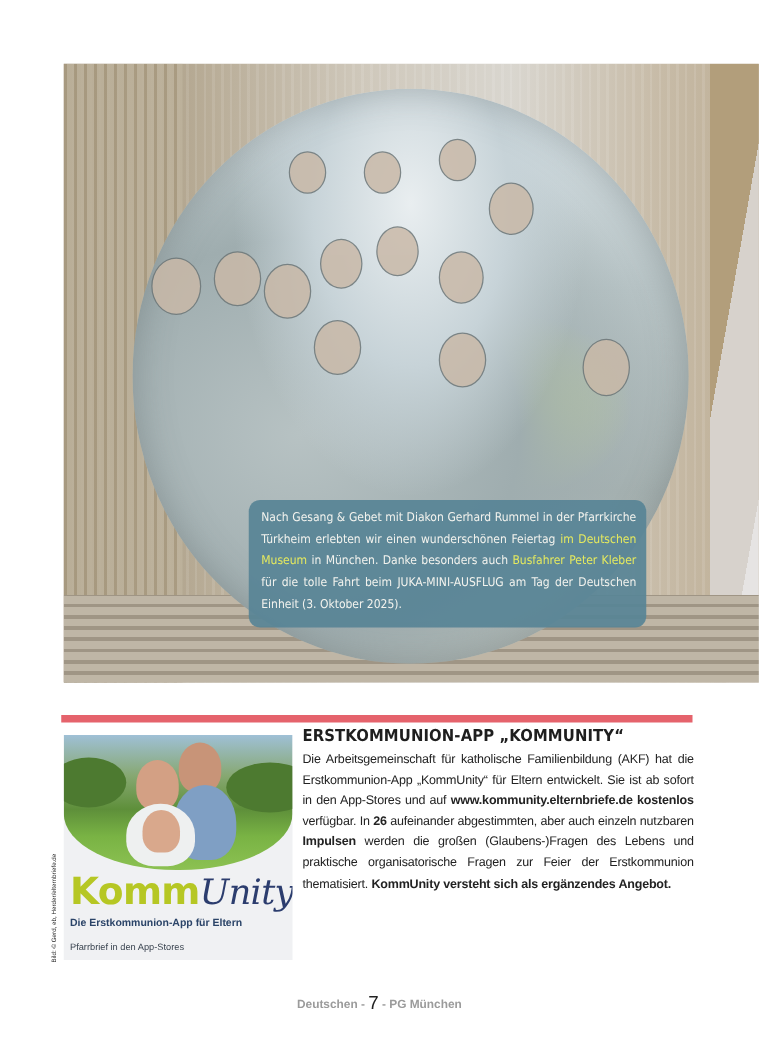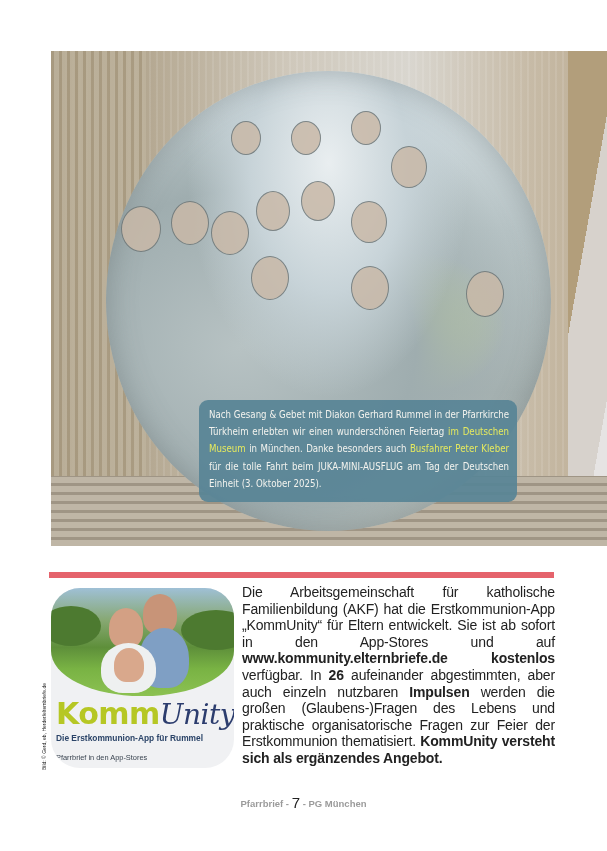--- a/index.html
+++ b/index.html
@@ -36,21 +36,21 @@
       color:#f3f3ee; font-family:"DejaVu Sans", sans-serif; font-size:9.6px; line-height:17.2px;
       text-align:justify; letter-spacing:0px; font-stretch:condensed;
       transform-origin:left top;
     }
     .caption .hl { color:#e6ea5e; }
 
     
     .divider { position:absolute; left:49px; top:572px; width:505px; height:6px; background:#e5636c; }
 
     
-    .app-ad { position:absolute; left:51px; top:588px; width:183px; height:180px; background:#f0f1f3; overflow:hidden;border-radius:29px; }
+    .app-ad { position:absolute; left:51px; top:588px; width:183px; height:180px; background:#f0f1f3; overflow:hidden; }
     .app-ad .scene {
       position:absolute; left:0; top:0; width:183px; height:108px; overflow:hidden;
       border-bottom-left-radius:90px 45px; border-bottom-right-radius:90px 45px;
       background: linear-gradient(180deg, #9fc0d6 0%, #87a872 30%, #5e8f3a 55%, #79b344 75%, #8cc152 100%);
     }
     .app-ad .tree { position:absolute; border-radius:50%; background:#4d7a30; }
     .app-ad .person { position:absolute; border-radius:50% 50% 40% 40%; }
     .app-ad .logo { position:absolute; left:5px; top:111px; font-family:"DejaVu Sans", sans-serif; font-weight:bold; font-size:30px; line-height:30px; letter-spacing:-0.5px; }
     .app-ad .logo .k { color:#b6c724; }
     .app-ad .logo .u { color:#2c3d6e; font-family:"DejaVu Serif", serif; font-style:italic; font-weight:normal; font-size:28px; }
@@ -62,21 +62,21 @@
       font-size:5px; color:#222; white-space:nowrap; width:100px;
     }
 
     
     .article { position:absolute; left:242px; top:582px; width:313px; }
     .article h2 {
       margin:0; font-size:13.2px; line-height:16px; font-weight:bold; color:#1e1e1e; letter-spacing:0.1px;
       font-family:"DejaVu Sans", sans-serif; font-stretch:condensed;
     }
     .article p {
-      margin:2px 0 0 0; font-size:14px; line-height:16.6px; color:#222;
+      margin:2px 0 0 0; font-size:10px; line-height:16.6px; color:#222;
       text-align:justify; font-family:"Liberation Sans", sans-serif; letter-spacing:-0.15px;
     }
     .article b { font-weight:bold; }
 
     
     .footer { position:absolute; left:0; width:607px; top:794px; text-align:center; font-size:9.5px; color:#9b9b9b; font-weight:bold; }
     .footer .num { font-size:15px; color:#222; font-weight:normal; vertical-align:-1px; }
   </style>
 </head>
 <body>
@@ -112,24 +112,25 @@
   <div class="scene">
     <div class="tree" style="left:-10px;top:18px;width:60px;height:40px;"></div>
     <div class="tree" style="left:130px;top:22px;width:70px;height:40px;"></div>
     <div class="person" style="left:92px;top:6px;width:34px;height:40px;background:#c89478;"></div>
     <div class="person" style="left:88px;top:40px;width:50px;height:60px;background:#7f9fc4;"></div>
     <div class="person" style="left:58px;top:20px;width:34px;height:40px;background:#d3a084;"></div>
     <div class="person" style="left:50px;top:55px;width:55px;height:50px;background:#eef0f0;"></div>
     <div class="person" style="left:63px;top:60px;width:30px;height:34px;background:#d9a88c;"></div>
   </div>
   <div class="logo"><span class="k">Komm</span><span class="u">Unity</span></div>
-  <div class="tagline">Die Erstkommunion-App für Rummel</div>
+  <div class="tagline">Die Erstkommunion-App für Eltern</div>
   <div class="stores">Pfarrbrief in den App-Stores</div>
 </div>
 <div class="credit">Bild: © Gerd, eb, Herder/elternbriefe.de</div>
 
 <div class="article">
+  <h2>ERSTKOMMUNION-APP „KOMMUNITY“</h2>
   <p><span>Die Arbeitsgemeinschaft für katholische Familienbildung (AKF) hat die Erstkommunion-App „KommUnity“ für Eltern entwickelt. Sie ist ab sofort in den App-Stores und auf </span><b>www.kommunity.elternbriefe.de kostenlos</b><span> verfügbar. In </span><b>26</b><span> aufeinander abgestimmten, aber auch einzeln nutzbaren </span><b>Impulsen</b><span> werden die großen (Glaubens-)Fragen des Lebens und praktische organisatorische Fragen zur Feier der Erstkommunion thematisiert. </span><b>KommUnity versteht sich als ergänzendes Angebot.</b></p>
 </div>
 
 <div class="footer">
-  <span>Pfarrbrief - </span><span class="num">7</span><span> - PG München</span>
+  <span>Deutschen - </span><span class="num">7</span><span> - PG München</span>
 </div>
 
 </body></html>

